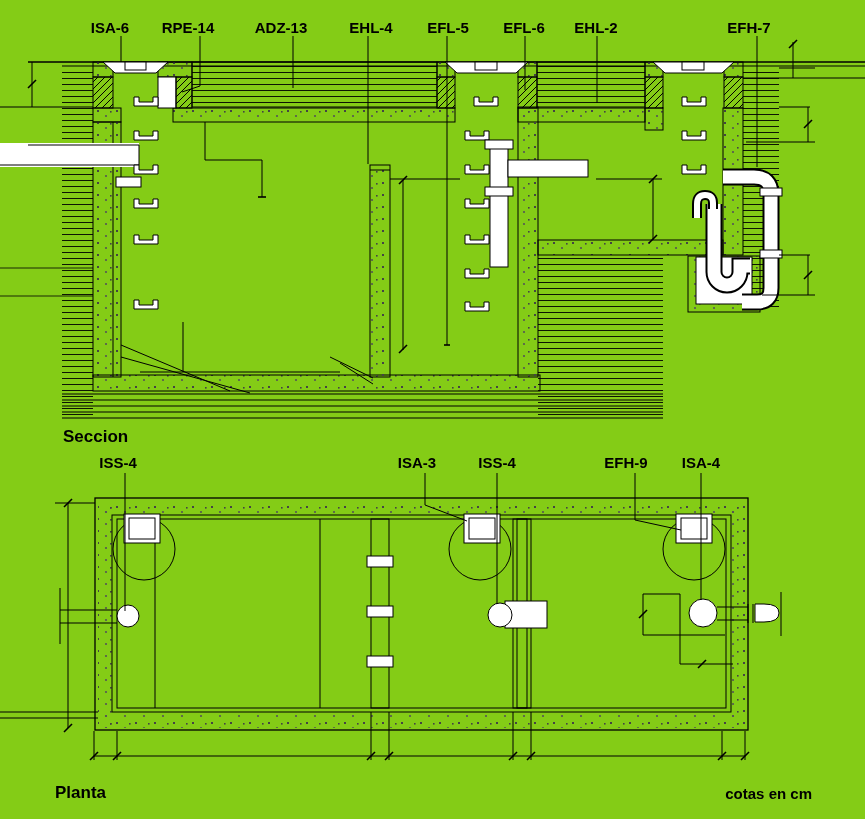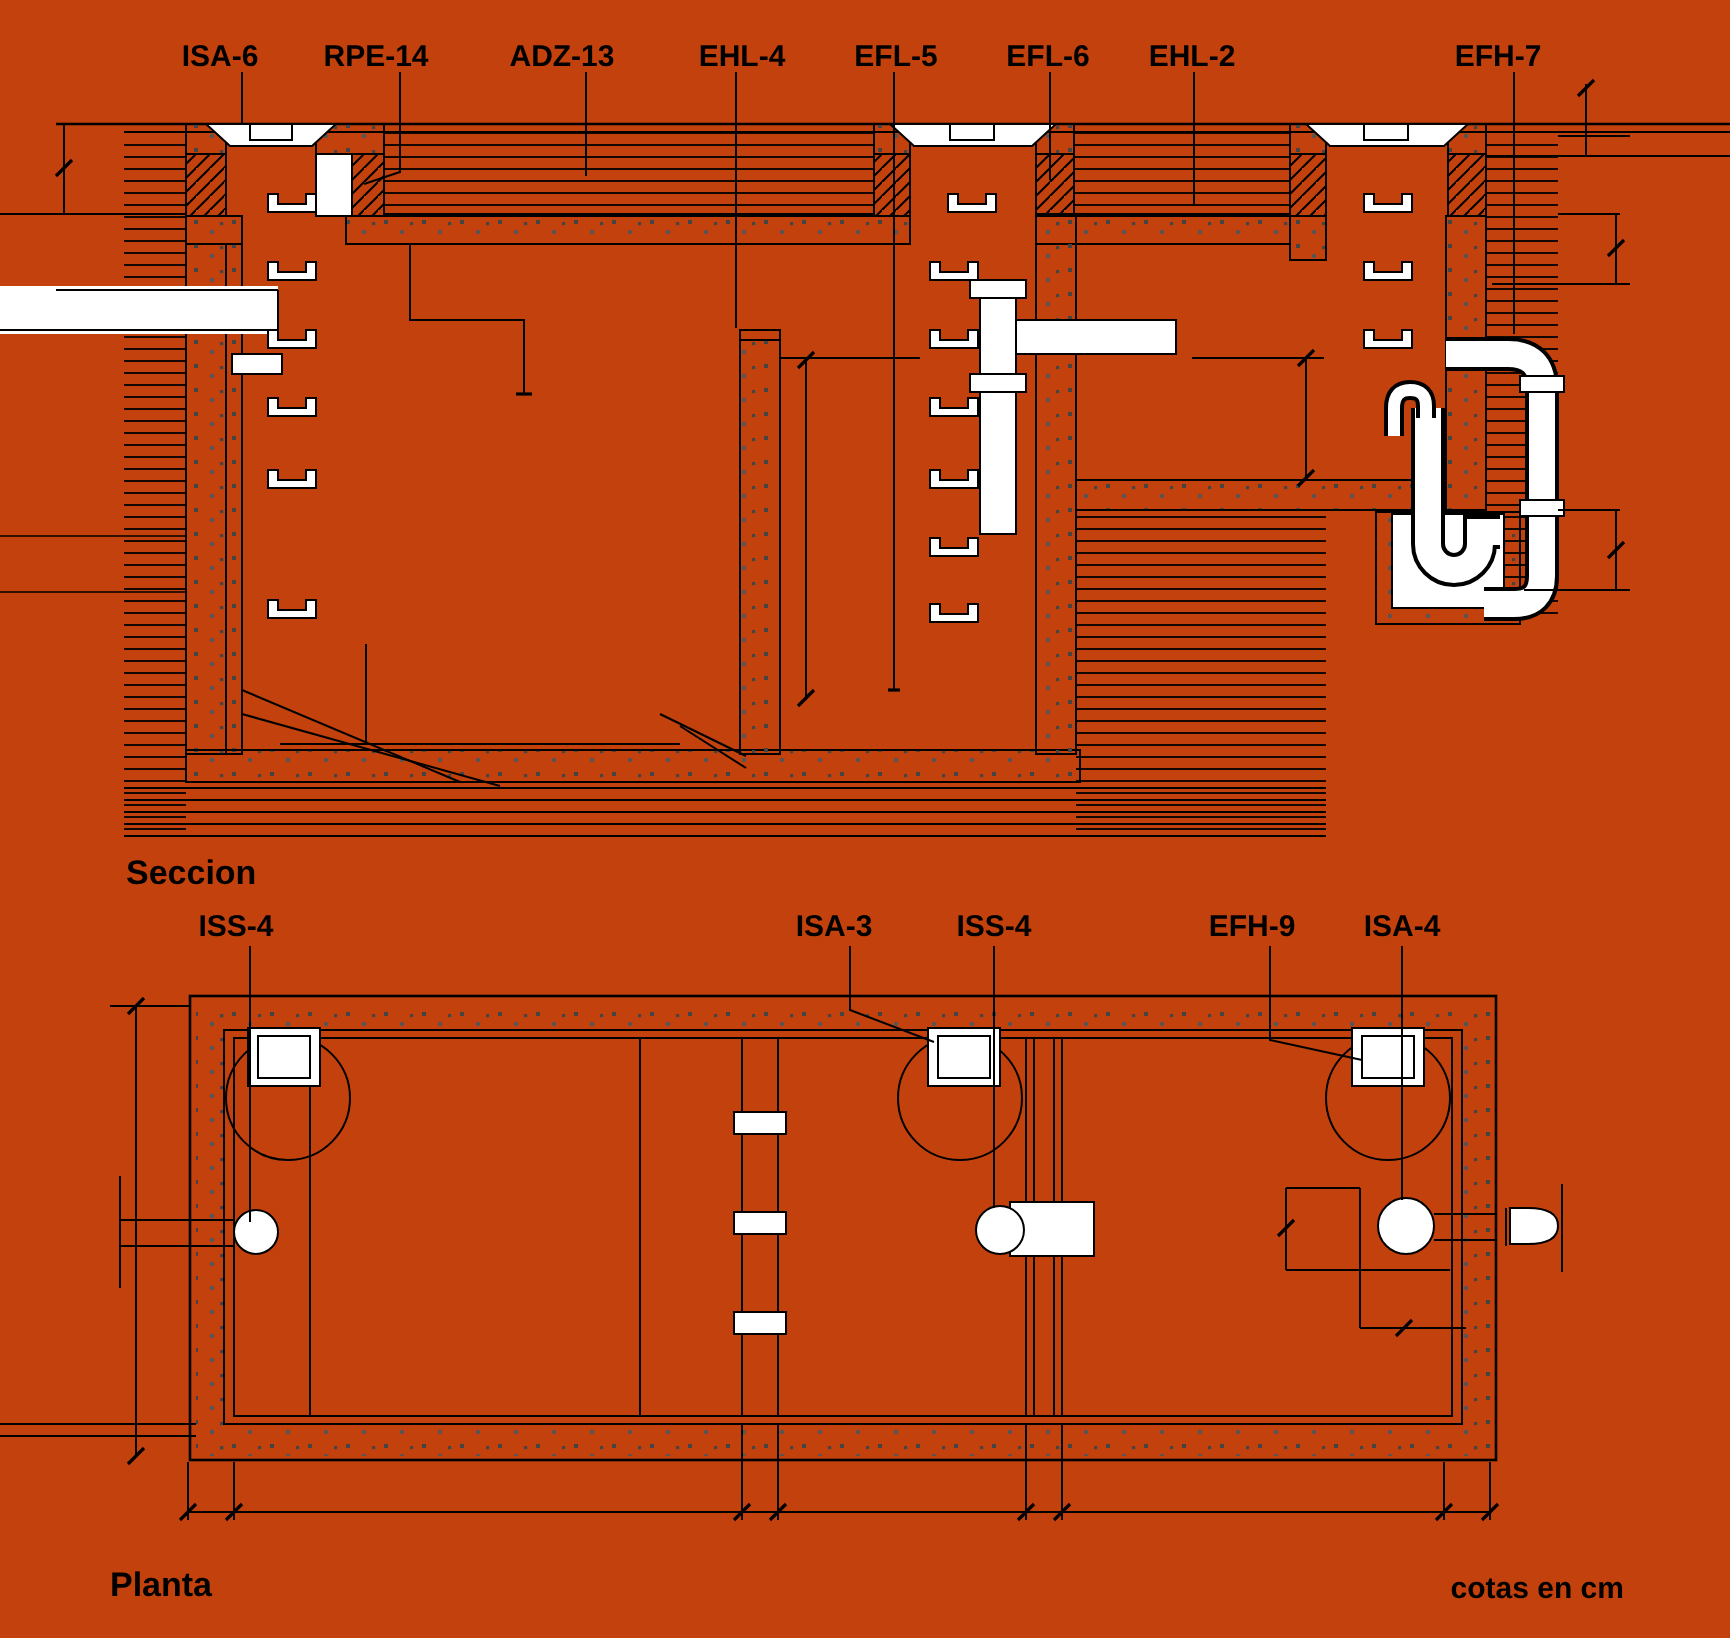--- a/index.html
+++ b/index.html
@@ -1,16 +1,16 @@
 <!DOCTYPE html>
 <html><head>
 <meta charset="utf-8">
 <style>
   html,body{margin:0;padding:0;background:#ffffff;}
-  #canvas{width:865px;height:819px;position:relative;background:#c2410c;overflow:hidden;}
+  #canvas{width:865px;height:819px;position:relative;background:#84cc16;overflow:hidden;}
   svg{display:block;}
   text{font-family:"Liberation Sans",sans-serif;font-weight:bold;fill:#000;}
   .lbl{font-size:15px;text-anchor:middle;}
   .title{font-size:17px;text-anchor:start;}
   .note{font-size:15px;text-anchor:end;}
   .ln{stroke:#000;stroke-width:1;fill:none;}
   .ln2{stroke:#000;stroke-width:1.3;fill:none;}
   .thin{stroke:#000;stroke-width:0.8;fill:none;}
   .wfill{fill:#fff;stroke:#000;stroke-width:1;}
   .stip{fill:url(#stip);stroke:#000;stroke-width:1;}

